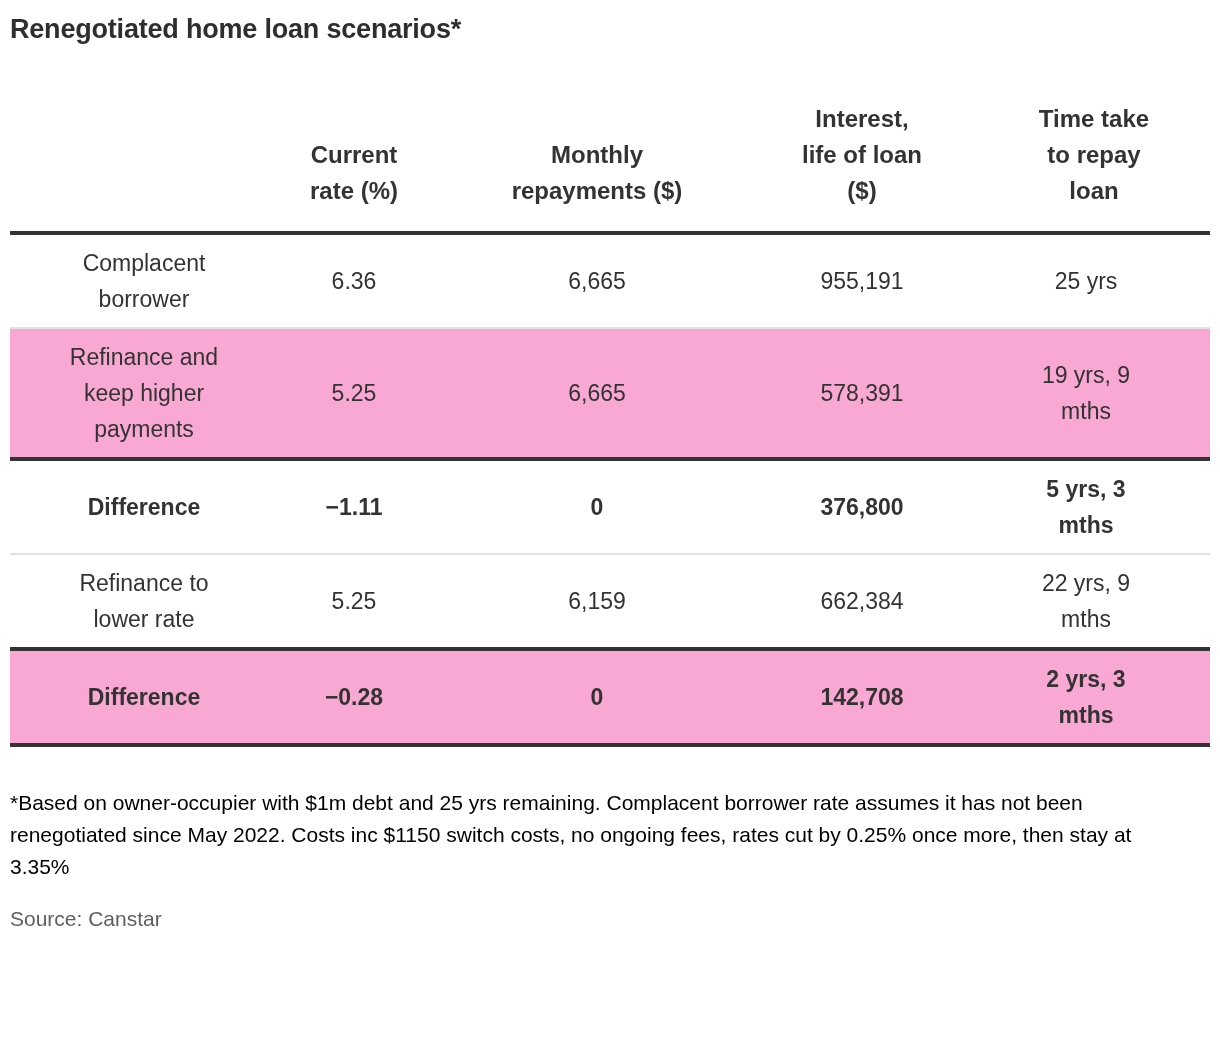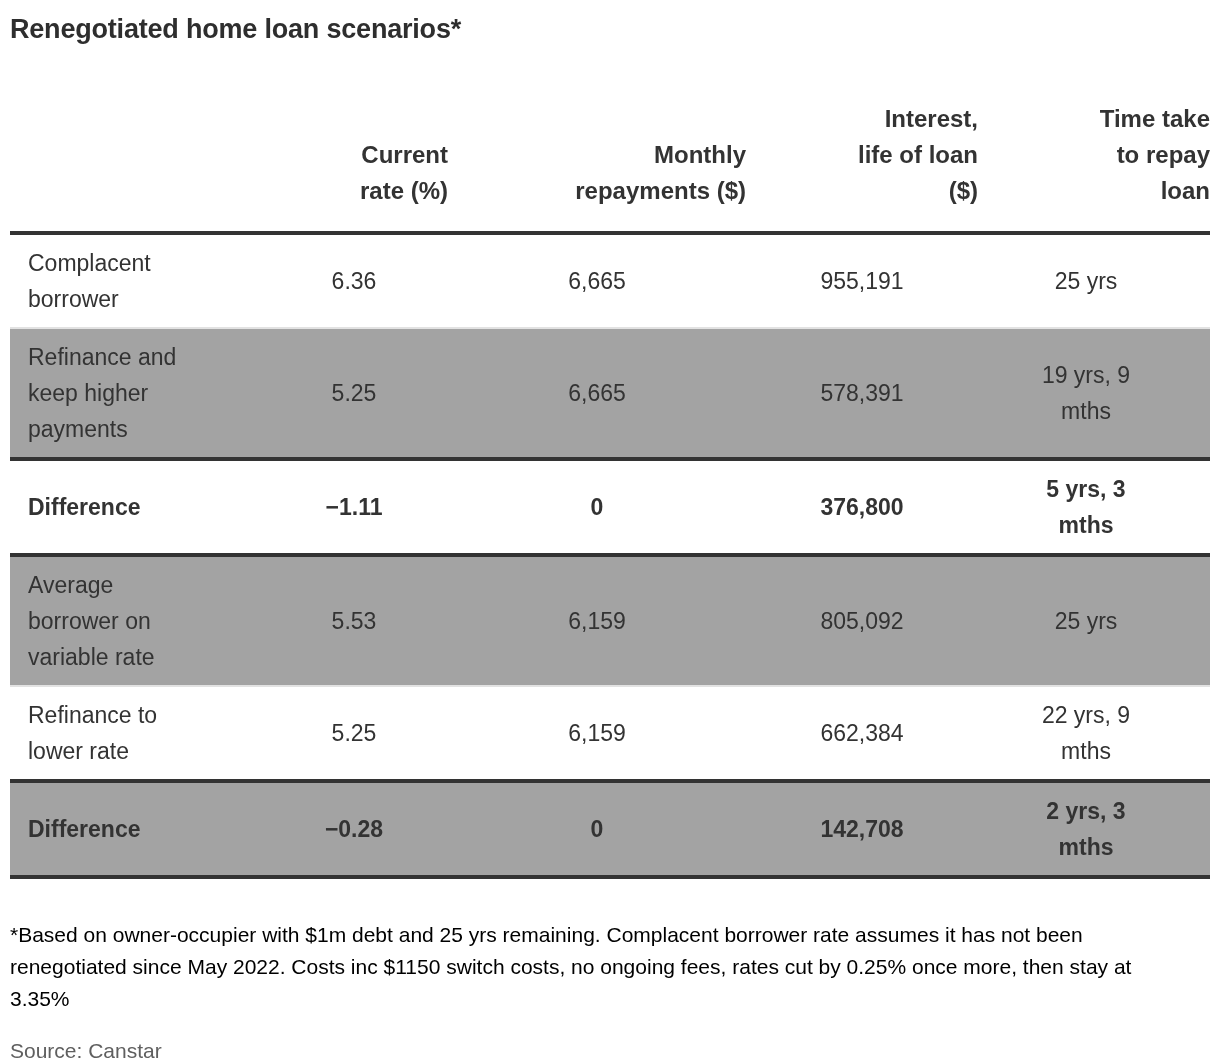--- a/index.html
+++ b/index.html
@@ -22,39 +22,39 @@
   table.loan-table {
     width: 1200px;
     border-collapse: collapse;
     table-layout: fixed;
     margin-top: 56px;
   }
   thead th {
     font-size: 24px;
     font-weight: bold;
     color: #333333;
-    text-align: right;
+    text-align: center;
     vertical-align: bottom;
     padding: 0 0 22px 0;
     white-space: pre-line;
     line-height: 36px;
   }
   thead th.label-col { text-align: left; }
   tbody td {
     font-size: 23px;
     color: #333333;
     padding: 10px 0;
     vertical-align: middle;
     line-height: 36px;
     white-space: pre-line;
   }
-  td.label { text-align: left; padding-left: 18px; }
+  td.label { text-align: center; padding-left: 18px; }
   td.num { text-align: center; }
   td.time { padding-right: 16px; }
-  tr.shaded { background: #a3a3a3; }
+  tr.shaded { background: #f9a8d4; }
   tr.bold td { font-weight: bold; }
   tr.sep-thick > td, tr.sep-thick > th { border-top: 4px solid #333333; }
   tr.sep-thin  > td { border-top: 2px solid #e2e2e2; }
   tbody tr:last-child > td { border-bottom: 4px solid #333333; }
   .footnote {
     margin-top: 40px;
     max-width: 1150px;
     font-size: 21px;
     line-height: 32px;
     color: #000000;
@@ -116,29 +116,20 @@
 mths</td>
         </tr>
         <tr class="bold sep-thick">
           <td class="label">Difference</td>
           <td class="num">−1.11</td>
           <td class="num">0</td>
           <td class="num">376,800</td>
           <td class="num time">5 yrs, 3
 mths</td>
         </tr>
-        <tr class="shaded sep-thick">
-          <td class="label">Average
-borrower on
-variable rate</td>
-          <td class="num">5.53</td>
-          <td class="num">6,159</td>
-          <td class="num">805,092</td>
-          <td class="num time">25 yrs</td>
-        </tr>
         <tr class="sep-thin">
           <td class="label">Refinance to
 lower rate</td>
           <td class="num">5.25</td>
           <td class="num">6,159</td>
           <td class="num">662,384</td>
           <td class="num time">22 yrs, 9
 mths</td>
         </tr>
         <tr class="shaded bold sep-thick">

